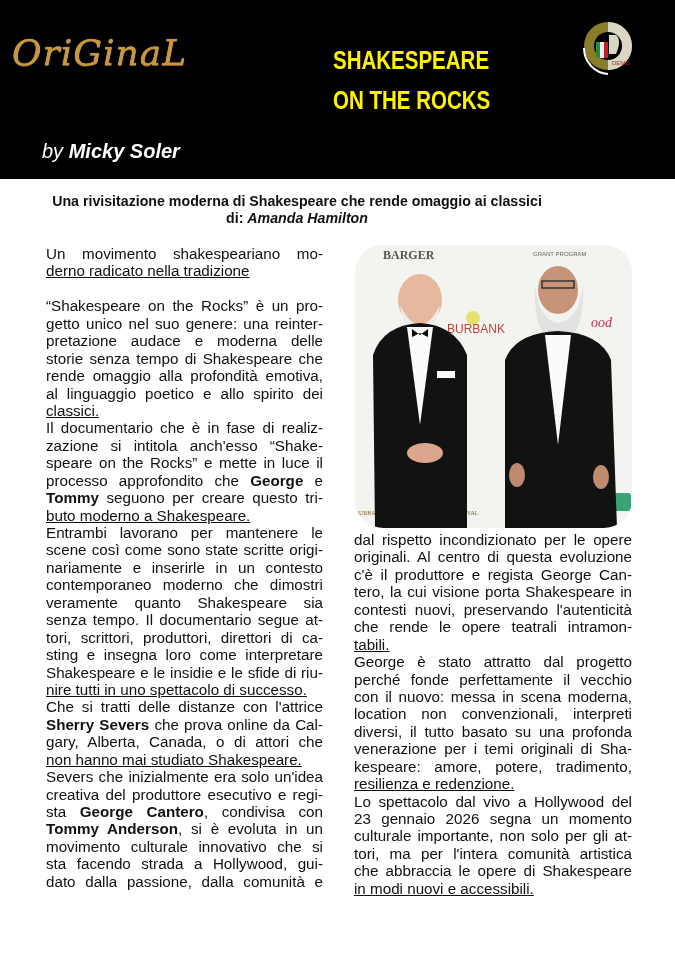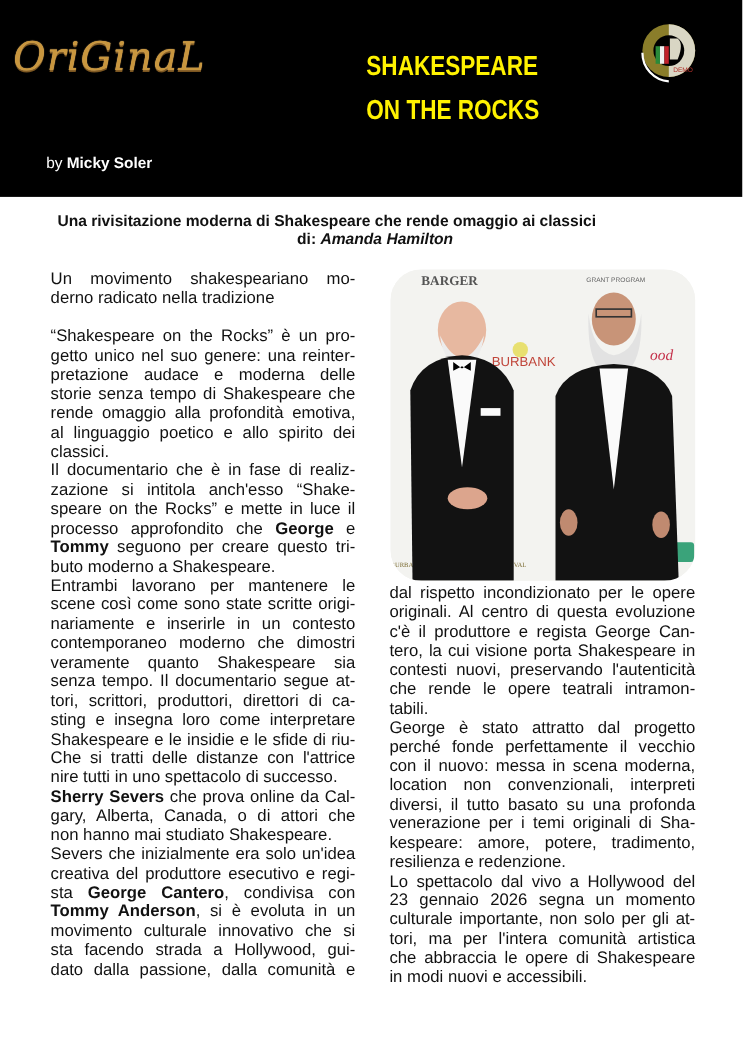--- a/index.html
+++ b/index.html
@@ -3,36 +3,36 @@
 <meta charset="utf-8">
 <style>
   html, body { margin:0; padding:0; }
   body { width:675px; height:959px; background:#ffffff; position:relative; overflow:hidden;
          font-family:"Liberation Sans", sans-serif; color:#111; }
   .header { position:absolute; left:0; top:0; width:675px; height:179px; background:#000; }
   .brand { position:absolute; font-family:"DejaVu Serif", serif; font-style:italic; color:#c8963e;
            text-shadow:0 0 1px #f0c27a, 0 1px 0 #7a5520; letter-spacing:1px; white-space:nowrap; }
   .brand1 { left:12px; top:32px; font-size:36px; }
   .brand2 { left:56px; top:76px; font-size:36px; }
-  .byline { position:absolute; left:42px; top:140px; color:#fff; font-size:14px; white-space:nowrap; }
+  .byline { position:absolute; left:42px; top:140px; color:#fff; font-size:20px; font-style:italic; white-space:nowrap; }
   .byline b { font-weight:bold; }
   .title { position:absolute; left:333px; color:#fff200; font-weight:bold; font-size:25px;
            transform:scaleX(0.82); transform-origin:left top; white-space:nowrap; letter-spacing:0px; }
   .title1 { top:46px; }
   .title2 { top:86px; }
   .logo { position:absolute; left:578px; top:20px; width:56px; height:56px; }
   .subtitle { position:absolute; left:0; width:594px; text-align:center; font-weight:bold; font-size:14.2px; color:#111; }
   .sub1 { top:193px; }
-  .sub2 { top:210px;padding-left:44px; }
+  .sub2 { top:210px; }
   .sub2 i { font-style:italic; }
   .col { position:absolute; font-size:15.2px; line-height:17.45px; }
   .colL { left:46px; top:245px; width:277px; }
   .colR { left:354px; top:531px; width:278px; }
   .ln { display:block; white-space:nowrap; height:17.45px; text-align:justify; text-align-last:justify; }
-  .ln.last { text-align-last:left; }
+  .ln.last { text-align-last:left;text-decoration:underline; }
   .gap { height:17.45px; }
   .ln b { font-weight:bold; }
   .photo { position:absolute; left:355px; top:245px; width:277px; height:283px; background:#f4f4f2; overflow:hidden;border-radius:28px; }
 </style>
 </head>
 <body>
 
 <div class="header">
   <div class="brand brand1">OriGinaL</div>
   <div class="byline">
@@ -79,22 +79,22 @@
     <div class="ln last">buto moderno a Shakespeare.</div>
     <div class="ln">Entrambi lavorano per mantenere le</div>
     <div class="ln">scene così come sono state scritte origi-</div>
     <div class="ln">nariamente e inserirle in un contesto</div>
     <div class="ln">contemporaneo moderno che dimostri</div>
     <div class="ln">veramente quanto Shakespeare sia</div>
     <div class="ln">senza tempo. Il documentario segue at-</div>
     <div class="ln">tori, scrittori, produttori, direttori di ca-</div>
     <div class="ln">sting e insegna loro come interpretare</div>
     <div class="ln">Shakespeare e le insidie e le sfide di riu-</div>
+    <div class="ln last">nire tutti in uno spettacolo di successo.</div>
     <div class="ln">Che si tratti delle distanze con l'attrice</div>
-    <div class="ln last">nire tutti in uno spettacolo di successo.</div>
     <div class="ln"><b>Sherry Severs</b><span> che prova online da Cal-</span></div>
     <div class="ln">gary, Alberta, Canada, o di attori che</div>
     <div class="ln last">non hanno mai studiato Shakespeare.</div>
     <div class="ln">Severs che inizialmente era solo un'idea</div>
     <div class="ln">creativa del produttore esecutivo e regi-</div>
     <div class="ln"><span>sta </span><b>George Cantero</b><span>, condivisa con</span></div>
     <div class="ln"><b>Tommy Anderson</b><span>, si è evoluta in un</span></div>
     <div class="ln">movimento culturale innovativo che si</div>
     <div class="ln">sta facendo strada a Hollywood, gui-</div>
     <div class="ln">dato dalla passione, dalla comunità e</div>

